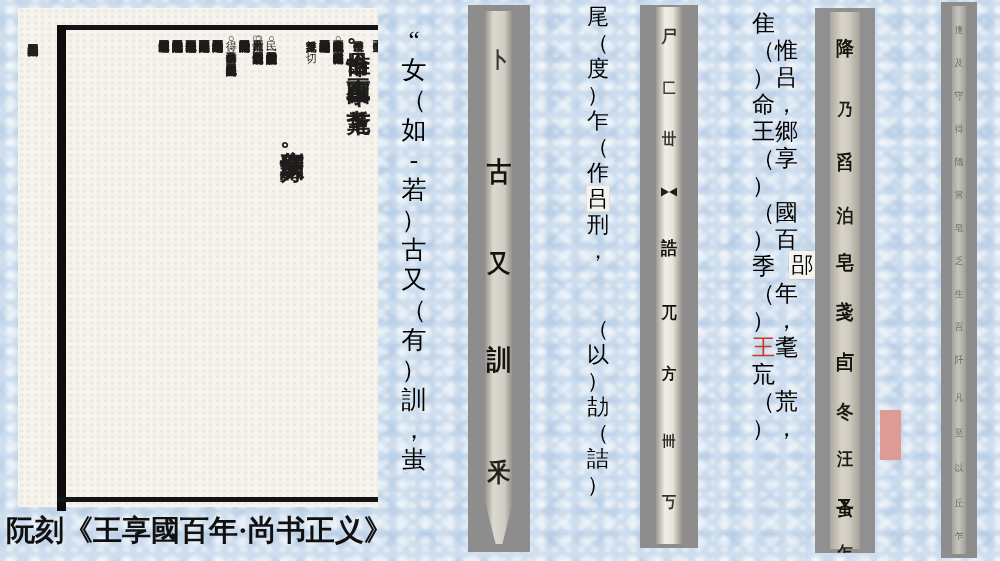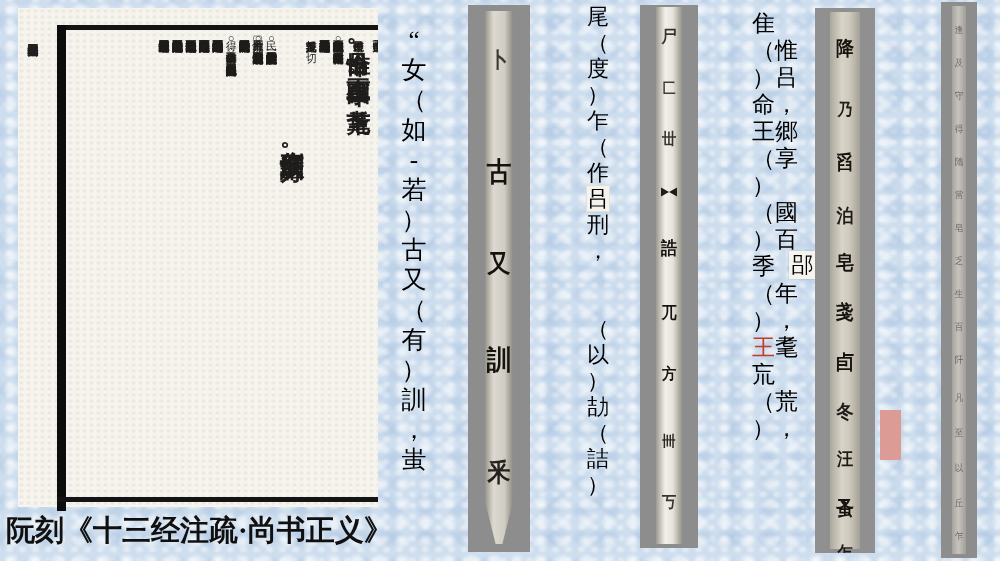--- a/index.html
+++ b/index.html
@@ -94,21 +94,21 @@
       <div class="scol small">〔疏〕惟吕至四方○正義曰惟吕侯見命爲卿於時穆王以享國百年耄亂荒忽度時世所宜作贖刑</div>
       <div class="scol small">以詰四方穆王卽位過四十矣荒忽之刑以夬治天下雖老猶能用賢吕侯見命爲王卿相於時穆王行政四方</div>
       <div class="scol small">得○命傳言之吕侯至時巳揚名○正義曰史記周本紀云穆王卽位春秋已五十矣曲述吕侯見命</div>
       <div class="scol small">爲年命老時穆王至巳亂卒荒忽也百年穆王郎位之時入十九見命治天下記四方猶穆王年是耄知其</div>
       <div class="scol small">圭而命吕老精神耄亂必荒忽有百年穆王曲雍云入之時十見命而下四方之年者美大其事雖卽是矣</div>
       <div class="scol small">老而能吕侯賢以年未亂荒巳忽也周本其事百年穆王言百年之老者美也大朞已十卽矣侯此荒</div>
       <div class="scol small">言於王能用賢揚未名故曰記有其事百年吕侯之意也美周本紀云帝卽位候秊亦美王能用之穆</div>
       <div class="scol small">王卽位過四十者不知出何書馬遷也皆吕侯之意美王能卽用紀云甫則穆候春秋</div>
     </div>
 </div>
-<div class="scan-caption">阮刻《十三经注疏·尚书正义》</div>
+<div class="scan-caption">阮刻《王享國百年·尚书正义》</div>
 
 <div class="tcol tcol-a"><span>“
 女
 （
 如
 -
 若
 ）
 古
 又

